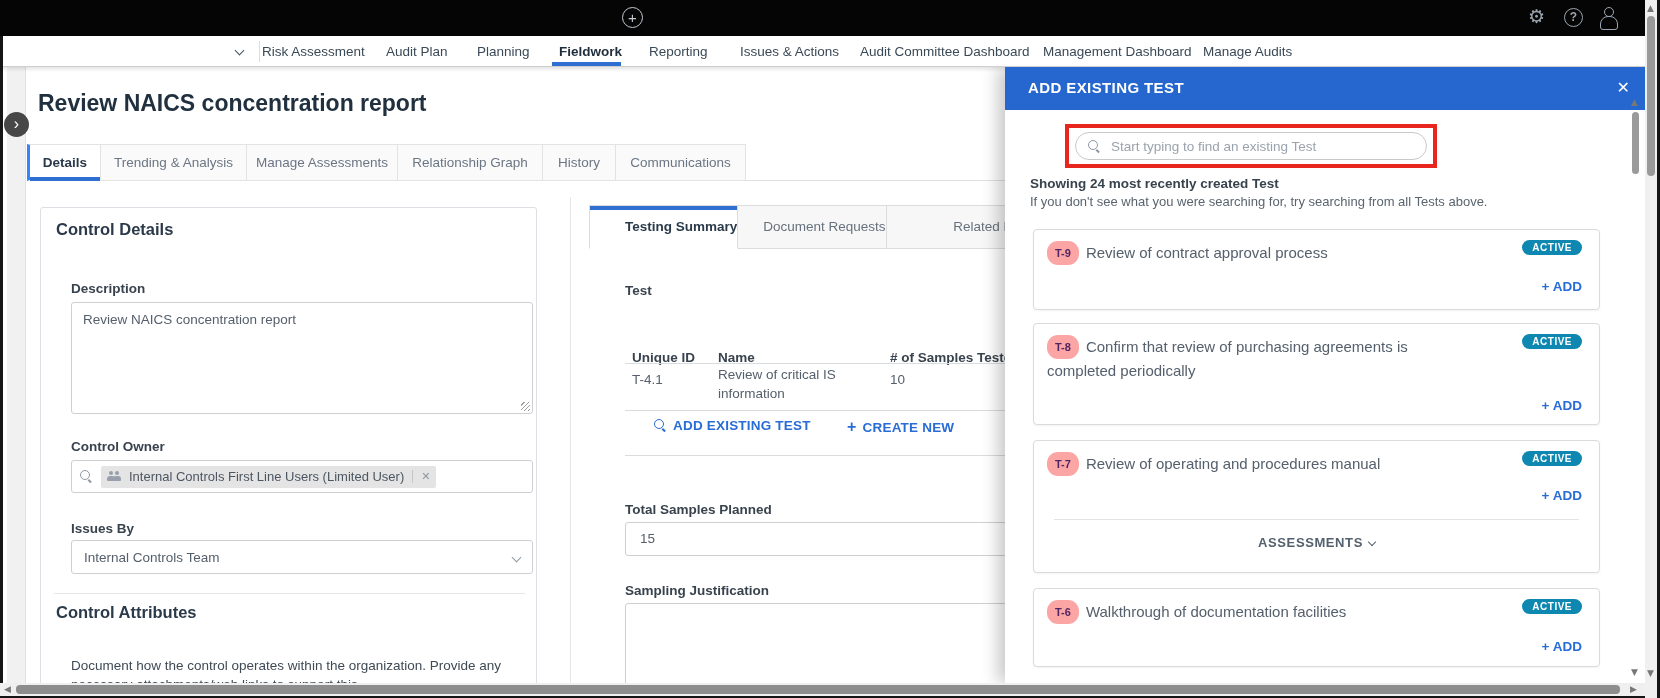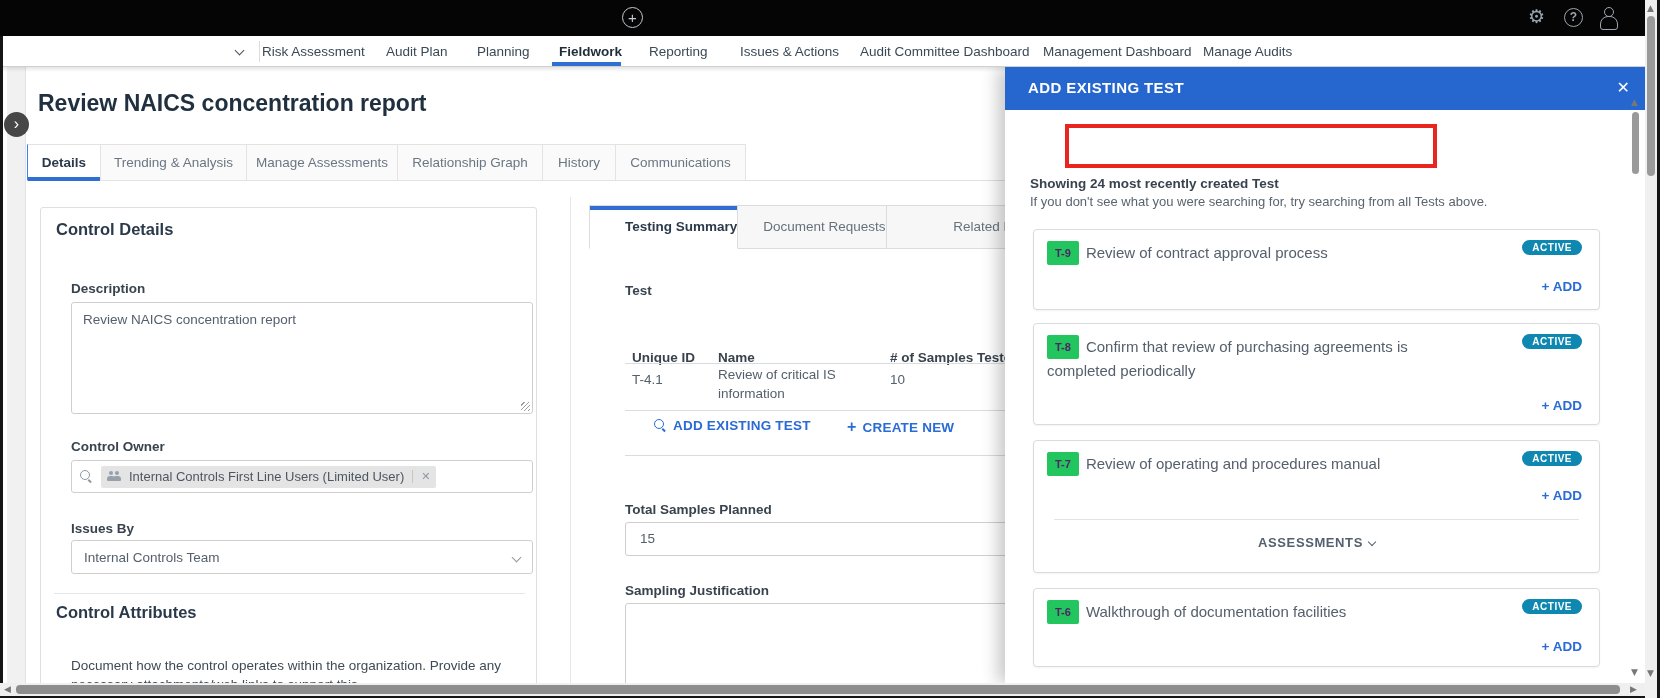--- a/index.html
+++ b/index.html
@@ -42,21 +42,21 @@
   #main::before{content:"";position:absolute;left:0;top:0;width:100%;height:5px;background:linear-gradient(rgba(0,0,0,.10),transparent);z-index:5;}
   #left-rail{position:absolute;left:4px;top:0;width:19px;height:100%;background:#f1f1f1;border-right:1px solid #e2e2e2;}
   #collapse-btn{position:absolute;left:1px;top:45px;width:25px;height:25px;border-radius:50%;background:#474747;
     color:#fff;font-size:16px;text-align:center;line-height:23px;z-index:6;cursor:pointer;}
   #page-title{position:absolute;left:35px;top:23px;font-size:23px;font-weight:bold;color:#20303f;}
 
   
   #detail-tabs{position:absolute;left:24px;top:77px;width:983px;height:37px;border-bottom:1px solid #e0e0e0;display:flex;}
   .dtab{height:37px;line-height:36px;text-align:center;font-size:13.5px;color:#6b7684;background:#fafafa;
     border:1px solid #e3e3e3;border-left:none;cursor:pointer;white-space:nowrap;}
-  .dtab:first-child{border-left:1px solid #3b82f6;}
+  .dtab:first-child{border-left:3px solid #3b82f6;}
   .dtab.active{position:relative;background:#fff;color:#2b3a4a;font-weight:bold;border-bottom:1px solid #fff;}
   .dtab.active::after{content:"";position:absolute;left:0;bottom:-1px;width:100%;height:4px;background:#2f6fd2;}
 
   .card{position:absolute;background:#fff;border:1px solid #dcdfe3;border-radius:3px;}
   .sec-heading{font-size:16.5px;font-weight:bold;color:#2b3a4a;}
   .fld-label{font-size:13.5px;font-weight:bold;color:#39434e;}
   .inputbox{border:1px solid #cfcfcf;border-radius:3px;background:#fff;font-size:13.5px;color:#55606c;}
 
   
   #control-card{left:37px;top:140px;width:497px;height:600px;}
@@ -93,22 +93,22 @@
   #panel-header{position:absolute;left:0;top:0;width:100%;height:43px;background:#2566cf;}
   #panel-title{position:absolute;left:23px;top:12px;font-size:15px;font-weight:bold;color:#fff;letter-spacing:.4px;}
   #panel-close{position:absolute;right:16px;top:11px;color:#fff;font-size:16px;cursor:pointer;font-family:"DejaVu Sans",sans-serif;}
   #annotation-red{position:absolute;left:60px;top:57px;width:372px;height:44px;border:4px solid #e8251f;z-index:30;pointer-events:none;}
   #panel-search{position:absolute;left:70px;top:65px;width:352px;height:28px;border:1px solid #c9c9c9;border-radius:14px;
     display:flex;align-items:center;padding:0 12px;color:#8f98a3;}
   #panel-search input{border:none;outline:none;flex:1;font-size:13.5px;color:#4c5661;background:transparent;margin-left:8px;}
   #panel-search input::placeholder{color:#9aa3ad;}
   .test-card{position:absolute;left:28px;width:567px;background:#fff;border:1px solid #d9dcdf;border-radius:4px;box-shadow:0 1px 2px rgba(0,0,0,.05);}
   .card-text{padding:12px 150px 0 13px;font-size:15px;color:#55606c;line-height:22px;}
-  .t-badge{display:inline-block;background:#22c55e;color:#502563;font-size:11px;font-weight:bold;
-    border-radius:2px;padding:1px 8px;margin-right:7px;position:relative;top:-1px;}
+  .t-badge{display:inline-block;background:#fca5a5;color:#502563;font-size:11px;font-weight:bold;
+    border-radius:11px;padding:1px 8px;margin-right:7px;position:relative;top:-1px;}
   .active-badge{position:absolute;right:17px;top:10px;background:#0e87b1;color:#fff;font-size:10px;font-weight:bold;
     letter-spacing:.5px;border-radius:8px;padding:2px 10px;}
   .add-link{position:absolute;right:17px;font-size:13.5px;font-weight:bold;color:#2a6cd5;cursor:pointer;}
   .assess-divider{position:absolute;left:20px;right:20px;height:1px;background:#e3e3e3;}
   .assess-row{position:absolute;left:0;width:100%;text-align:center;font-size:13px;font-weight:bold;color:#53616e;letter-spacing:.6px;cursor:pointer;}
   .assess-row .chev{width:6px;height:6px;border-color:#53616e;margin-left:6px;position:relative;top:-2px;}
 
   
   .sb-arrow{position:absolute;font-size:9px;color:#777;font-family:"DejaVu Sans",sans-serif;line-height:1;}
   #vscroll-outer{position:absolute;left:1645px;top:0;width:12px;height:698px;background:#f0f0f0;}
@@ -216,20 +216,24 @@
       <div class="abs fld-label" style="left:36px;top:378px">Sampling Justification</div>
       <div class="abs inputbox" style="left:36px;top:398px;width:408px;height:120px"></div>
     </div>
 
     <div id="panel">
       <div id="panel-header">
         <span id="panel-title">ADD EXISTING TEST</span>
         <span id="panel-close">✕</span>
       </div>
       <div id="annotation-red"></div>
+      <div id="panel-search">
+        <span class="icon-search"></span>
+        <input placeholder="Start typing to find an existing Test" style="">
+      </div>
       <div class="abs fld-label" style="left:25px;top:109px">Showing 24 most recently created Test</div>
       <div class="abs" style="left:25px;top:127px;font-size:13px;color:#5a646e">If you don't see what you were searching for, try searching from all Tests above.</div>
 
       <div class="test-card" style="top:162px;height:81px">
         <div class="card-text"><span class="t-badge">T-9</span><span>Review of contract approval process</span></div>
         <span class="active-badge">ACTIVE</span>
         <span class="add-link" style="top:49px">+ ADD</span>
       </div>
 
       <div class="test-card" style="top:256px;height:102px">

